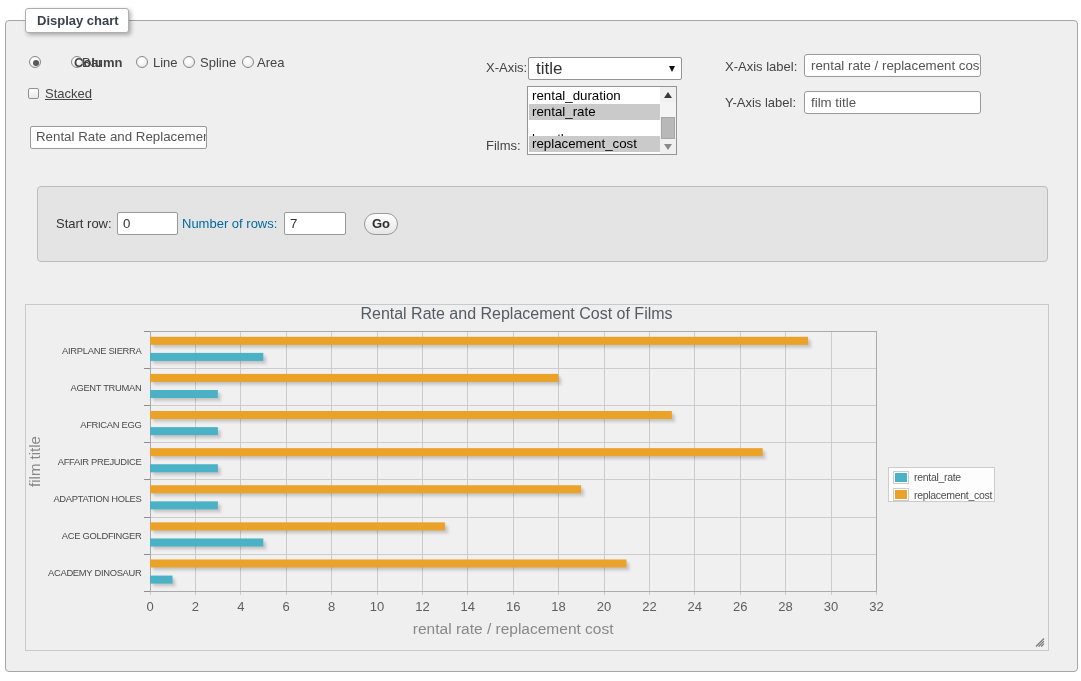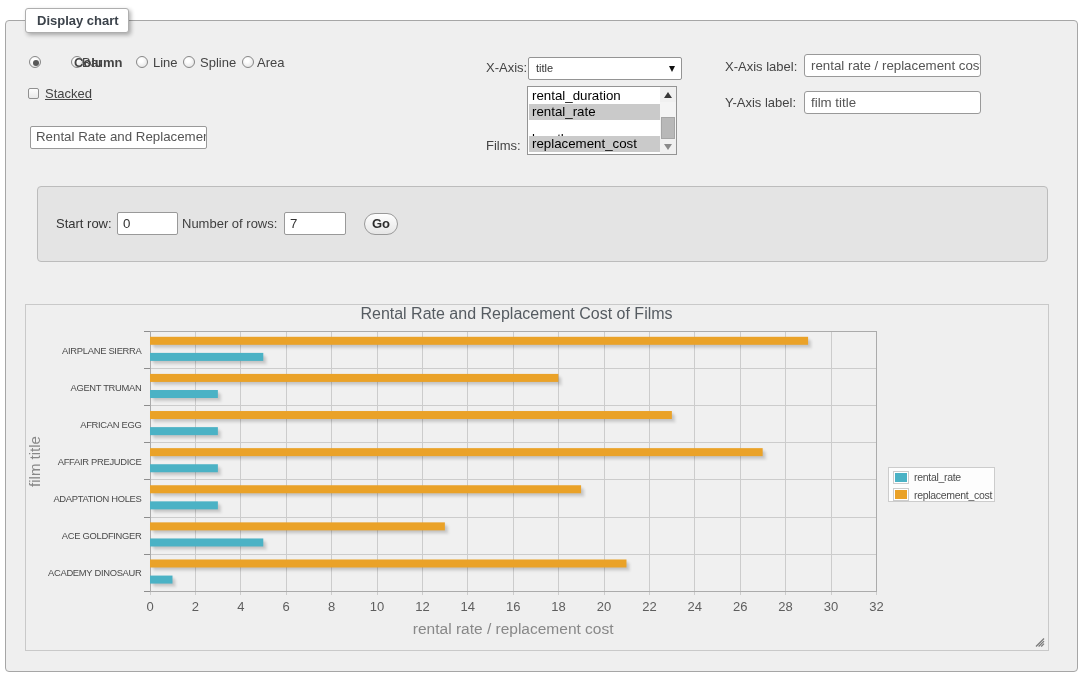--- a/index.html
+++ b/index.html
@@ -7,21 +7,21 @@
   body { position:relative; overflow:hidden; }
   .abs { position:absolute; }
   .fs { left:5px; top:20px; width:1073px; height:652px; background:#efefef; border:1px solid #a6a6a6; border-radius:4px; }
   .legendbox { left:25px; top:8px; width:104px; height:25px; background:#fff; border:1px solid #aeaeae; border-radius:3px; box-shadow:2px 2px 4px rgba(0,0,0,0.3); font-weight:bold; font-size:13px; color:#3c434b; line-height:23px; padding-left:11px; }
   .lbl { font-size:13px; color:#444; line-height:14px; }
   .radio { width:12px; height:12px; border:1px solid #878787; border-radius:50%; background:radial-gradient(circle at 40% 35%, #ffffff 20%, #ececec 65%, #d9d9d9); }
   .radio.on::after { content:""; position:absolute; left:3px; top:3px; width:6px; height:6px; border-radius:50%; background:#585858; }
   .cb { width:11px; height:11px; border:1px solid #909090; border-radius:2px; background:linear-gradient(#fdfdfd,#e9e9e9); }
   .inp { background:#fff; border:1px solid #999; border-radius:2px; font-size:13.3px; color:#555; line-height:21px; padding-left:5px; white-space:nowrap; overflow:hidden; }
   .inp3 { border-radius:3px; padding-left:6px; }
-  .sel { background:#fff; border:1px solid #949494; border-radius:2px; font-size:11px; color:#333; line-height:21px; padding-left:7px; }
+  .sel { background:#fff; border:1px solid #949494; border-radius:2px; font-size:17px; color:#333; line-height:21px; padding-left:7px; }
   .arrow { position:absolute; right:6.5px; top:7.7px; width:0; height:0; border-left:3.3px solid transparent; border-right:3.3px solid transparent; border-top:6.2px solid #111; }
   .listbox { left:527px; top:86px; width:150px; height:69px; background:#fff; border:1px solid #949494; }
   .li { position:absolute; left:1px; width:131px; height:16px; font-size:13.3px; color:#000; line-height:16px; padding-left:3px; white-space:nowrap; }
   .li.sel2 { background:#cacaca; }
   .sb { position:absolute; right:0; top:0; width:16px; height:67px; background:#f4f4f4; }
   .sb .btn { position:absolute; left:0; width:16px; height:15px; background:#f0f0f0; }
   .sb .thumb { position:absolute; left:1px; top:30px; width:14px; height:22px; background:#b8b8b8; border:1px solid #a5a5a5; }
   .tri-up { position:absolute; left:4px; top:5px; width:0; height:0; border-left:4px solid transparent; border-right:4px solid transparent; border-bottom:6px solid #383838; }
   .tri-dn { position:absolute; left:4px; top:5px; width:0; height:0; border-left:4px solid transparent; border-right:4px solid transparent; border-top:6px solid #8a8a8a; }
   .toolbar { left:37px; top:186px; width:1011px; height:76px; background:#e4e4e4; border:1px solid #bcbcbc; border-radius:4px; }
@@ -76,21 +76,21 @@
   <div class="abs lbl" style="left:486px; top:139px;">Films:</div>
 
   <div class="abs lbl" style="left:725px; top:60px;">X-Axis label:</div>
   <div class="abs inp inp3" style="left:804px; top:54px; width:177px; height:23px;">rental rate / replacement cost</div>
   <div class="abs lbl" style="left:725px; top:96px;">Y-Axis label:</div>
   <div class="abs inp inp3" style="left:804px; top:91px; width:177px; height:23px;">film title</div>
 
   <div class="abs toolbar"></div>
   <div class="abs lbl" style="left:56px; top:217px; color:#333;">Start row:</div>
   <div class="abs inp" style="left:117px; top:212px; width:61px; height:23px; color:#333;">0</div>
-  <div class="abs lbl" style="left:182px; top:217px; color:#404040;">Number of rows:</div>
+  <div class="abs lbl" style="left:182px; top:217px; color:#0369a1;">Number of rows:</div>
   <div class="abs inp" style="left:284px; top:212px; width:62px; height:23px; color:#333;">7</div>
   <div class="abs gobtn">Go</div>
 
   <div class="abs chartbox"></div>
   <div class="abs" style="left:2px; top:453.5px; width:63px; height:15px; font-size:15px; color:#888; text-align:center; transform:rotate(-90deg);">film title</div>
   <div class="abs ctitle" style="left:26px; top:304.5px;">Rental Rate and Replacement Cost of Films</div>
 
   <svg class="abs" style="left:26px; top:305px;" width="1022" height="345" viewBox="0 0 1022 345">
     <defs>
       <filter id="sb" x="-20%" y="-50%" width="160%" height="220%">

